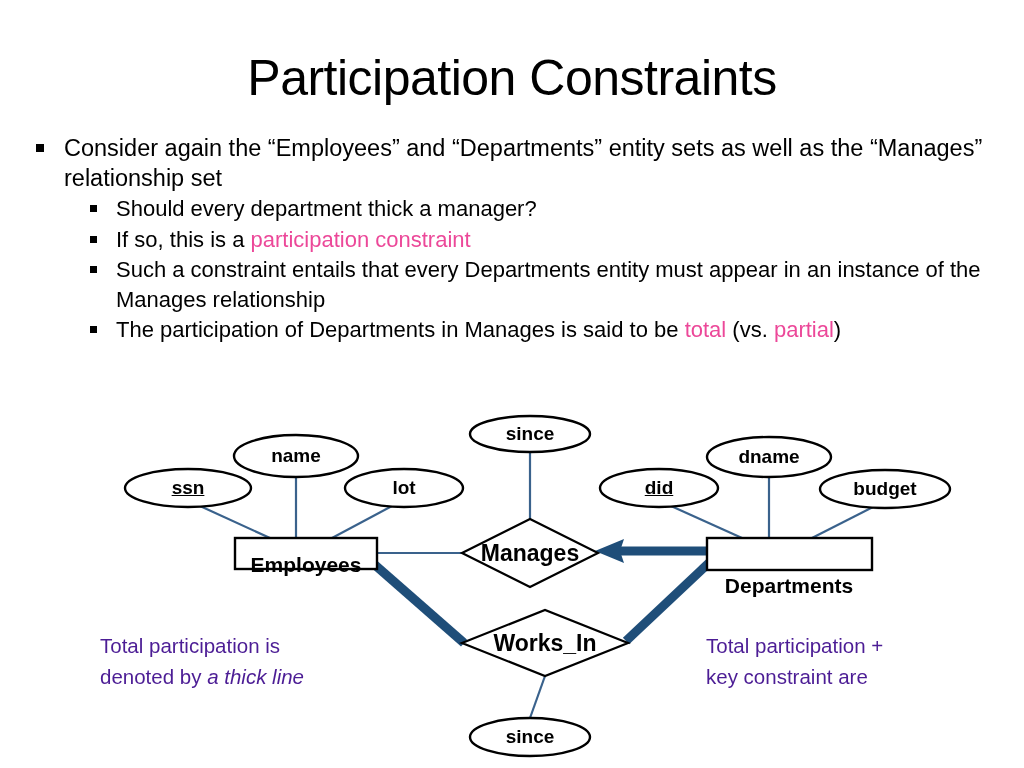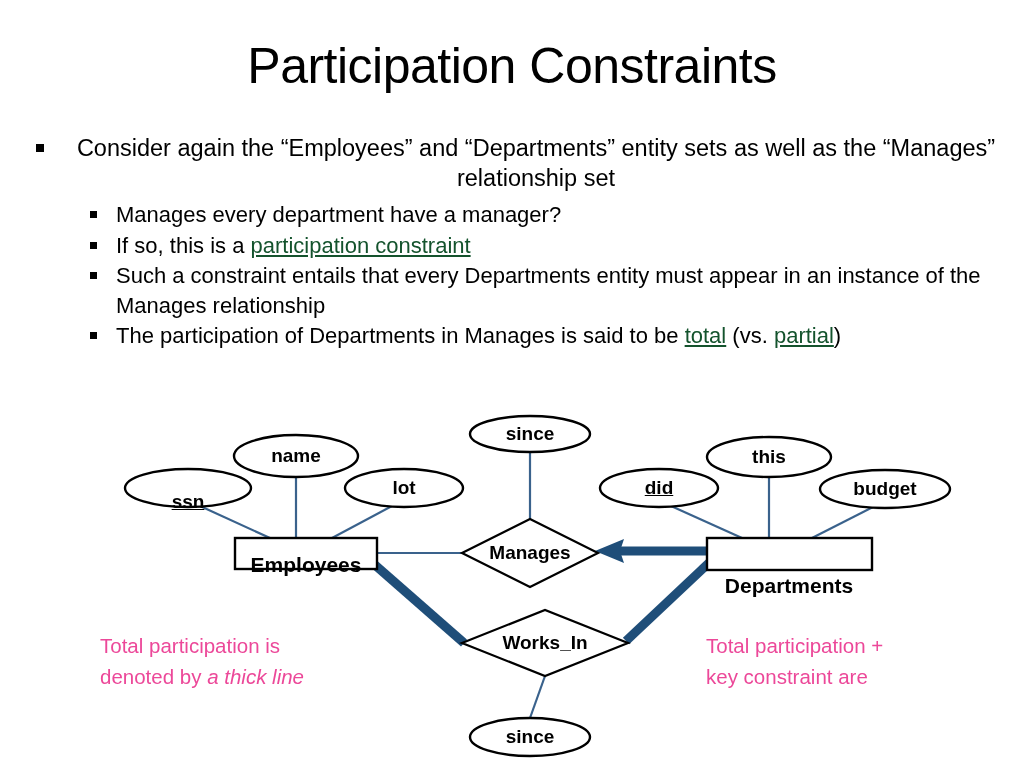--- a/index.html
+++ b/index.html
@@ -13,21 +13,21 @@
     position: relative;
     overflow: hidden;
     font-family: "Liberation Sans", sans-serif;
     color: #000000;
   }
 
   
   #slide-title {
     position: absolute;
     left: 0;
-    top: 40px;
+    top: 52px;
     width: 1024px;
     text-align: center;
     font-family: "Liberation Sans", sans-serif;
     font-size: 50px;
     font-weight: 400;
     letter-spacing: -0.5px;
     color: #000000;
     line-height: 1.05;
   }
 
@@ -40,22 +40,21 @@
   }
   .bullet {
     position: relative;
     display: block;
     font-size: 23.5px;
     line-height: 30px;
     color: #000000;
   }
   .bullet.level1 {
     padding-left: 46px;
-    margin-bottom: 7px;
-    text-align: center;
+    margin-bottom: 1px;
   }
   .bullet.level2 {
     padding-left: 98px;
     font-size: 22px;
     line-height: 29.5px;
     margin-bottom: 1px;
   }
   .bullet .marker {
     position: absolute;
     display: block;
@@ -66,21 +65,21 @@
     top: 11px;
     width: 8px;
     height: 8px;
   }
   .bullet.level2 .marker {
     left: 72px;
     top: 11px;
     width: 7px;
     height: 7px;
   }
-  .accent { color: #14532d; text-decoration: underline; }
+  .accent { color: #ec4899; }
 
   
   #er-diagram {
     position: absolute;
     left: 0;
     top: 0;
     width: 1024px;
     height: 768px;
     pointer-events: none;
   }
@@ -89,41 +88,41 @@
     font-family: "Liberation Sans", sans-serif;
     font-weight: bold;
     color: #000000;
     text-align: right;
     white-space: nowrap;
     transform: translate(-50%, -50%);
   }
   .attr-label { font-size: 19px; }
   .attr-label.key { text-decoration: underline; }
   .entity-label { font-size: 21px; margin-top: 12px; }
-  .rel-label { font-size: 19px; }
+  .rel-label { font-size: 23px; }
 
   
   .caption {
     position: absolute;
     font-size: 20.5px;
     line-height: 31px;
-    color: #ec4899;
+    color: #4c1d95;
   }
   #caption-left { left: 100px; top: 630px; width: 300px; }
   #caption-right { left: 706px; top: 630px; width: 300px; }
   .caption em { }
 </style>
 </head>
 <body>
 
 <div id="slide-title">Participation Constraints</div>
 
 <div id="bullet-body">
     <div class="bullet level1"><span class="marker"></span><span>Consider again the “Employees” and “Departments” entity sets as well as the “Manages” relationship set</span></div>
-    <div class="bullet level2"><span class="marker"></span><span>Manages every department have a manager?</span></div>
+    <div class="bullet level2"><span class="marker"></span><span>Should every department thick a manager?</span></div>
     <div class="bullet level2"><span class="marker"></span><span>If so, this is a </span><span class="accent">participation constraint</span></div>
     <div class="bullet level2"><span class="marker"></span><span>Such a constraint entails that every Departments entity must appear in an instance of the Manages relationship</span></div>
     <div class="bullet level2"><span class="marker"></span><span>The participation of Departments in Manages is said to be </span><span class="accent">total</span><span> (vs. </span><span class="accent">partial</span><span>)</span></div>
   </div>
 
 <svg id="er-diagram-svg" width="1024" height="768" viewBox="0 0 1024 768" style="position:absolute;left:0;top:0;">
 
   <g stroke="#3A628C" stroke-width="2.2" fill="none">
     <line x1="200" y1="506" x2="270" y2="538"></line>
     <line x1="296" y1="477" x2="296" y2="538"></line>
@@ -163,26 +162,26 @@
     <polygon points="462,643 545,610 628,643 545,676"></polygon>
   </g>
 
   <g fill="#FFFFFF" stroke="#000000" stroke-width="2.4">
     <rect x="235" y="538" width="142" height="31"></rect>
     <rect x="707" y="538" width="165" height="32"></rect>
   </g>
 </svg>
 
 <div id="er-diagram">
-    <div class="node-label attr-label key" style="left: 188px; top: 488px; margin-top: 14px;">ssn</div>
+    <div class="node-label attr-label key" style="left: 188px; top: 488px;">ssn</div>
     <div class="node-label attr-label" style="left: 296px; top: 456px;">name</div>
     <div class="node-label attr-label" style="left: 404px; top: 488px;">lot</div>
     <div class="node-label attr-label" style="left: 530px; top: 434px;">since</div>
     <div class="node-label attr-label key" style="left: 659px; top: 488px;">did</div>
-    <div class="node-label attr-label" style="left: 769px; top: 457px;">this</div>
+    <div class="node-label attr-label" style="left: 769px; top: 457px;">dname</div>
     <div class="node-label attr-label" style="left: 885px; top: 489px;">budget</div>
     <div class="node-label attr-label" style="left: 530px; top: 737px;">since</div>
     <div class="node-label rel-label" style="left: 530px; top: 553px;">Manages</div>
     <div class="node-label rel-label" style="left: 545px; top: 643px;">Works_In</div>
     <div class="node-label entity-label" style="left: 306px; top: 553px;">Employees</div>
     <div class="node-label entity-label" style="left: 789px; top: 574px;">Departments</div>
   </div>
 
 <div class="caption" id="caption-left">
   <div>Total participation is</div>

